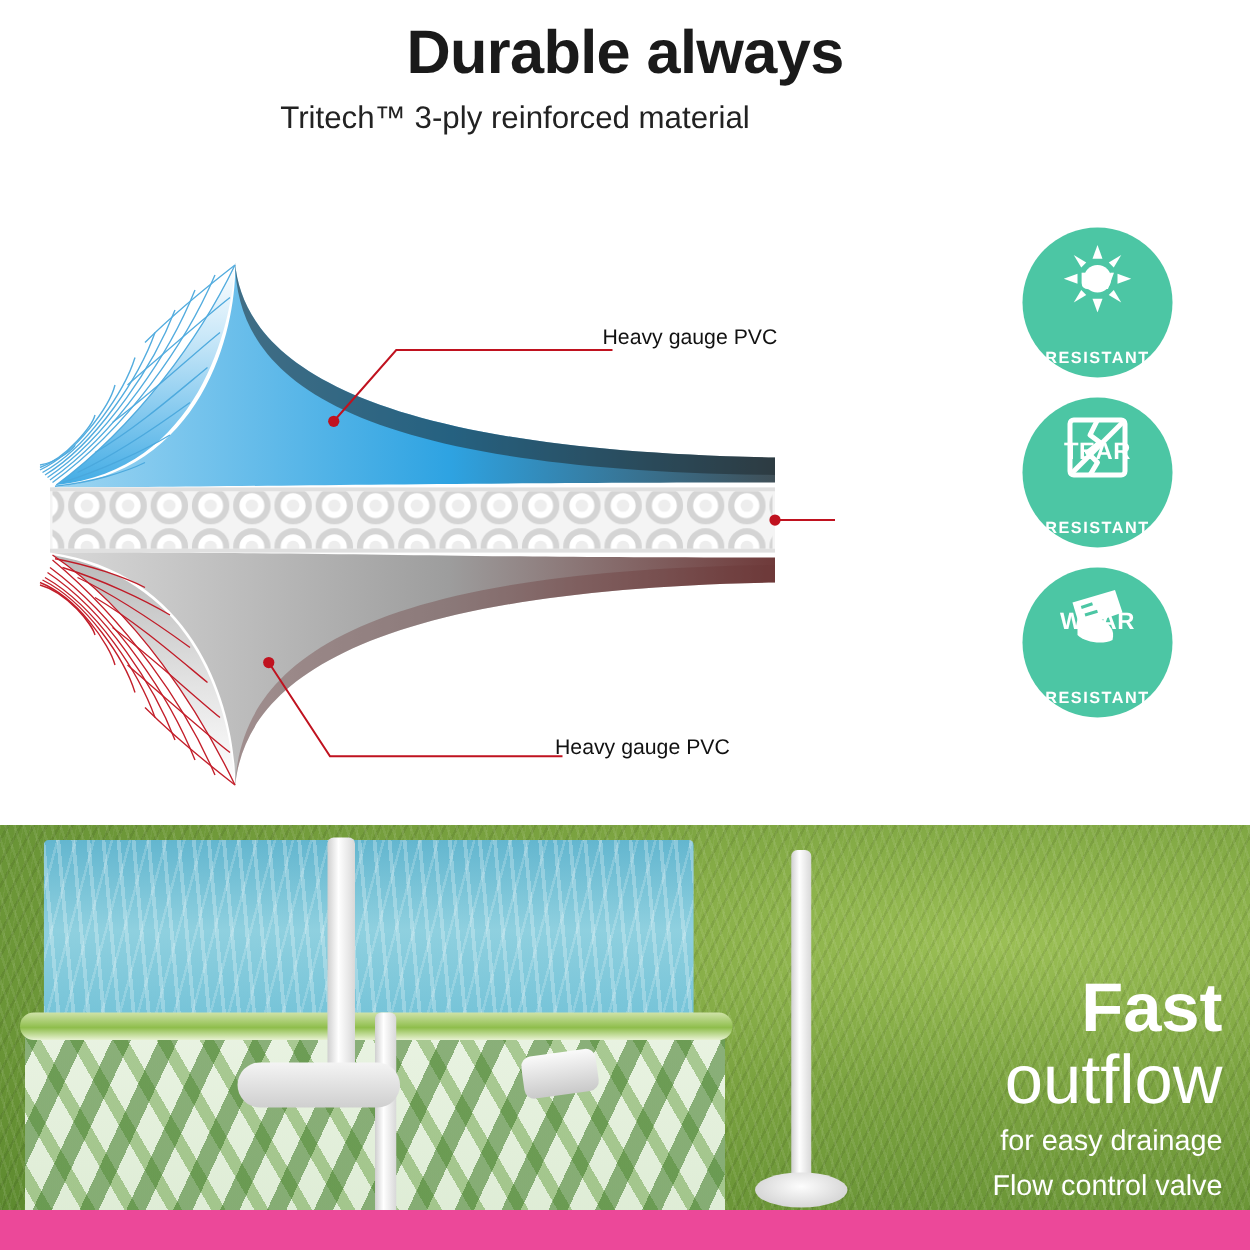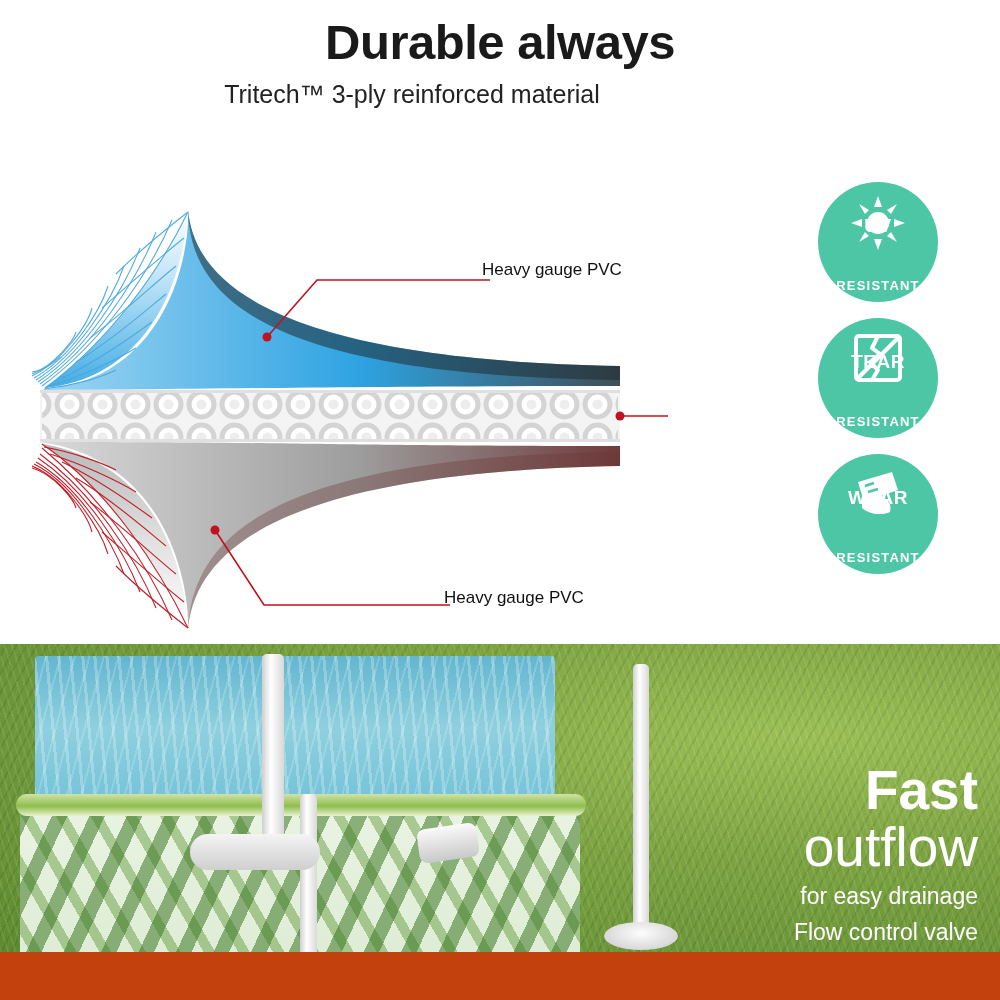--- a/index.html
+++ b/index.html
@@ -2,21 +2,21 @@
 <html><head>
 <meta charset="utf-8">
 <style>
   * { box-sizing: border-box; margin: 0; padding: 0; }
   html, body {
     width: 1000px; height: 1000px;
     background: #ffffff;
     font-family: "Liberation Sans", sans-serif;
     overflow: hidden;
   }
-  .page { position: relative; width: 1000px; height: 1000px; background: #c2410c; }
+  .page { position: relative; width: 1000px; height: 1000px; background: #ec4899; }
 
   
   .top { position: relative; width: 1000px; height: 660px; background: #fff; }
 
   .headline {
     position: absolute; top: 14px; left: 0; width: 1000px;
     text-align: center;
     font-size: 49px; font-weight: bold; color: #1a1a1a;
     letter-spacing: -0.5px;
   }
@@ -48,21 +48,21 @@
     background: #4cc6a4; margin: 0 0 16px 40px;
     display: flex; flex-direction: column; align-items: center; justify-content: flex-end;
     padding-bottom: 9px; color: #fff; gap: 43px;
   }
   .badge .b-main { font-size: 19px; font-weight: bold; letter-spacing: .5px; line-height: 20px; }
   .badge .b-sub { font-size: 13px; font-weight: bold; letter-spacing: 1.2px; line-height: 14px; }
   .badge .b-icon { position: absolute; top: 14px; left: 50%; transform: translateX(-50%); }
 
   
   .photo {
-    position: absolute; left: 0; top: 644px; width: 1000px; height: 308px;
+    position: absolute; left: 0; top: 660px; width: 1000px; height: 308px;
     overflow: hidden;
     background: #7aa53d;
   }
   .photo .grass {
     position: absolute; inset: 0;
     background:
       radial-gradient(ellipse at 80% 30%, #9bbf55 0%, #7ba340 40%, #5d8a2f 100%),
       linear-gradient(180deg, #86ad47 0%, #6f9a36 100%);
   }
   .photo .grass::after{

